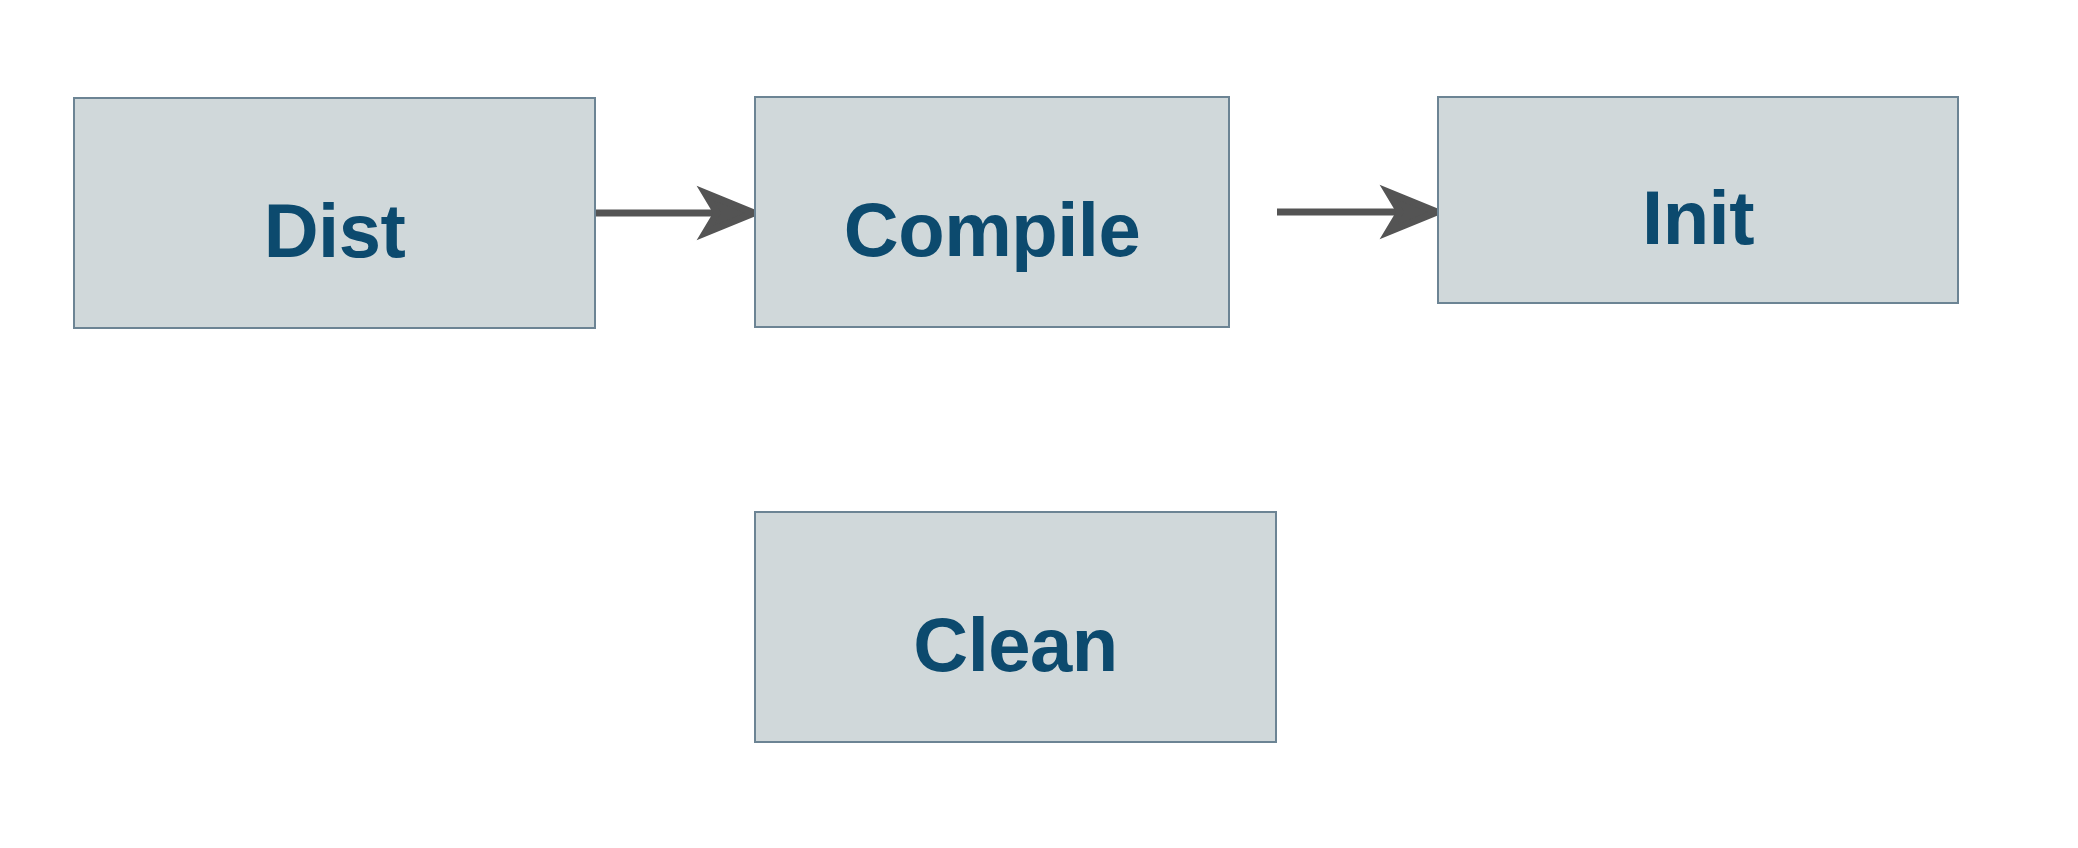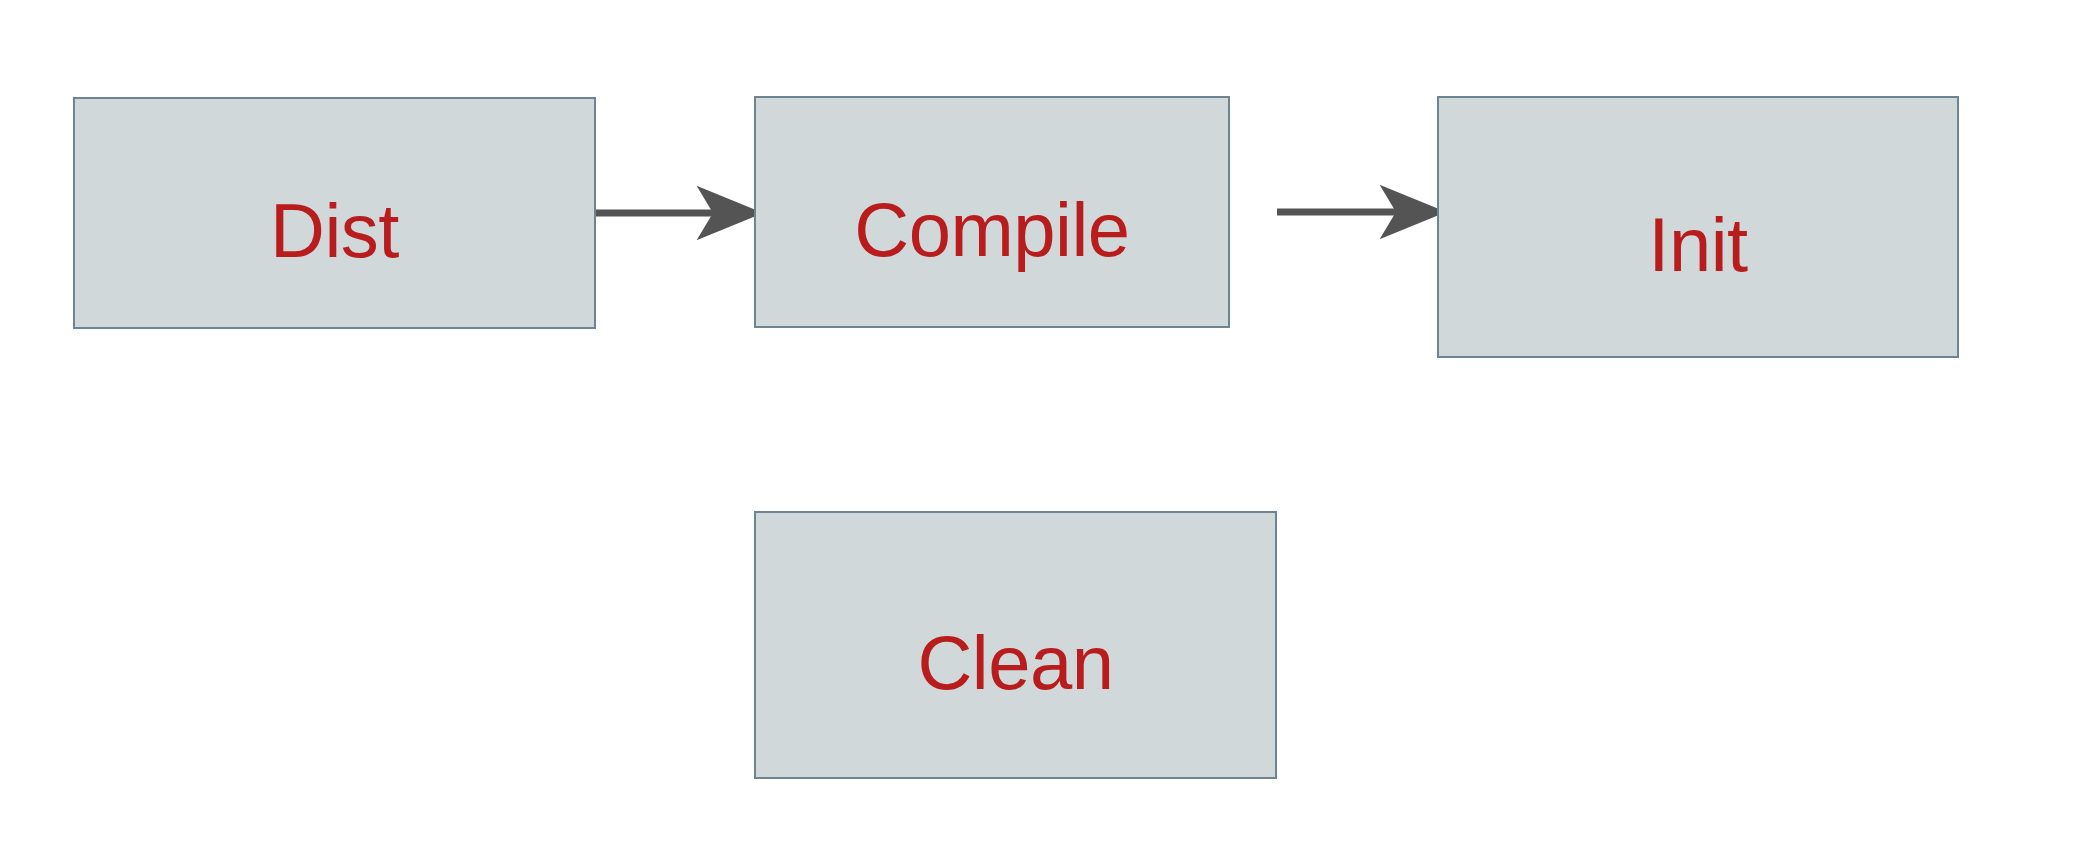--- a/index.html
+++ b/index.html
@@ -32,32 +32,32 @@
     background: #d0d8da;
     border: 2px solid #6c8494;
     display: flex;
     align-items: center;
     justify-content: center;
   }
   .node-label {
     font-family: "Liberation Sans", sans-serif;
     font-size: 76px;
     line-height: 1;
-    font-weight: 400;
-    color: #b91c1c;
+    font-weight: 700;
+    color: #0c4a6e;
     letter-spacing: -0.5px;
     white-space: nowrap;
     margin-top: 36px;
     -webkit-font-smoothing: antialiased;
   }
   
   #node-dist    { left: 73px;   top: 97px; width: 523px; height: 232px; }
   #node-compile { left: 754px;  top: 96px; width: 476px; height: 232px; }
-  #node-init    { left: 1437px; top: 96px; width: 522px; height: 262px; }
-  #node-clean   { left: 754px;  top: 511px; width: 523px; height: 268px; }
+  #node-init    { left: 1437px; top: 96px; width: 522px; height: 208px; }
+  #node-clean   { left: 754px;  top: 511px; width: 523px; height: 232px; }
 </style>
 </head>
 <body>
 
 <div id="canvas">
 
   <svg id="edge-layer" viewBox="0 0 2078 848" width="2078" height="848" xmlns="http://www.w3.org/2000/svg">
 
     <g>
       <path d="M 596 213 L 722 213" stroke="#545454" stroke-width="7" fill="none"></path>

